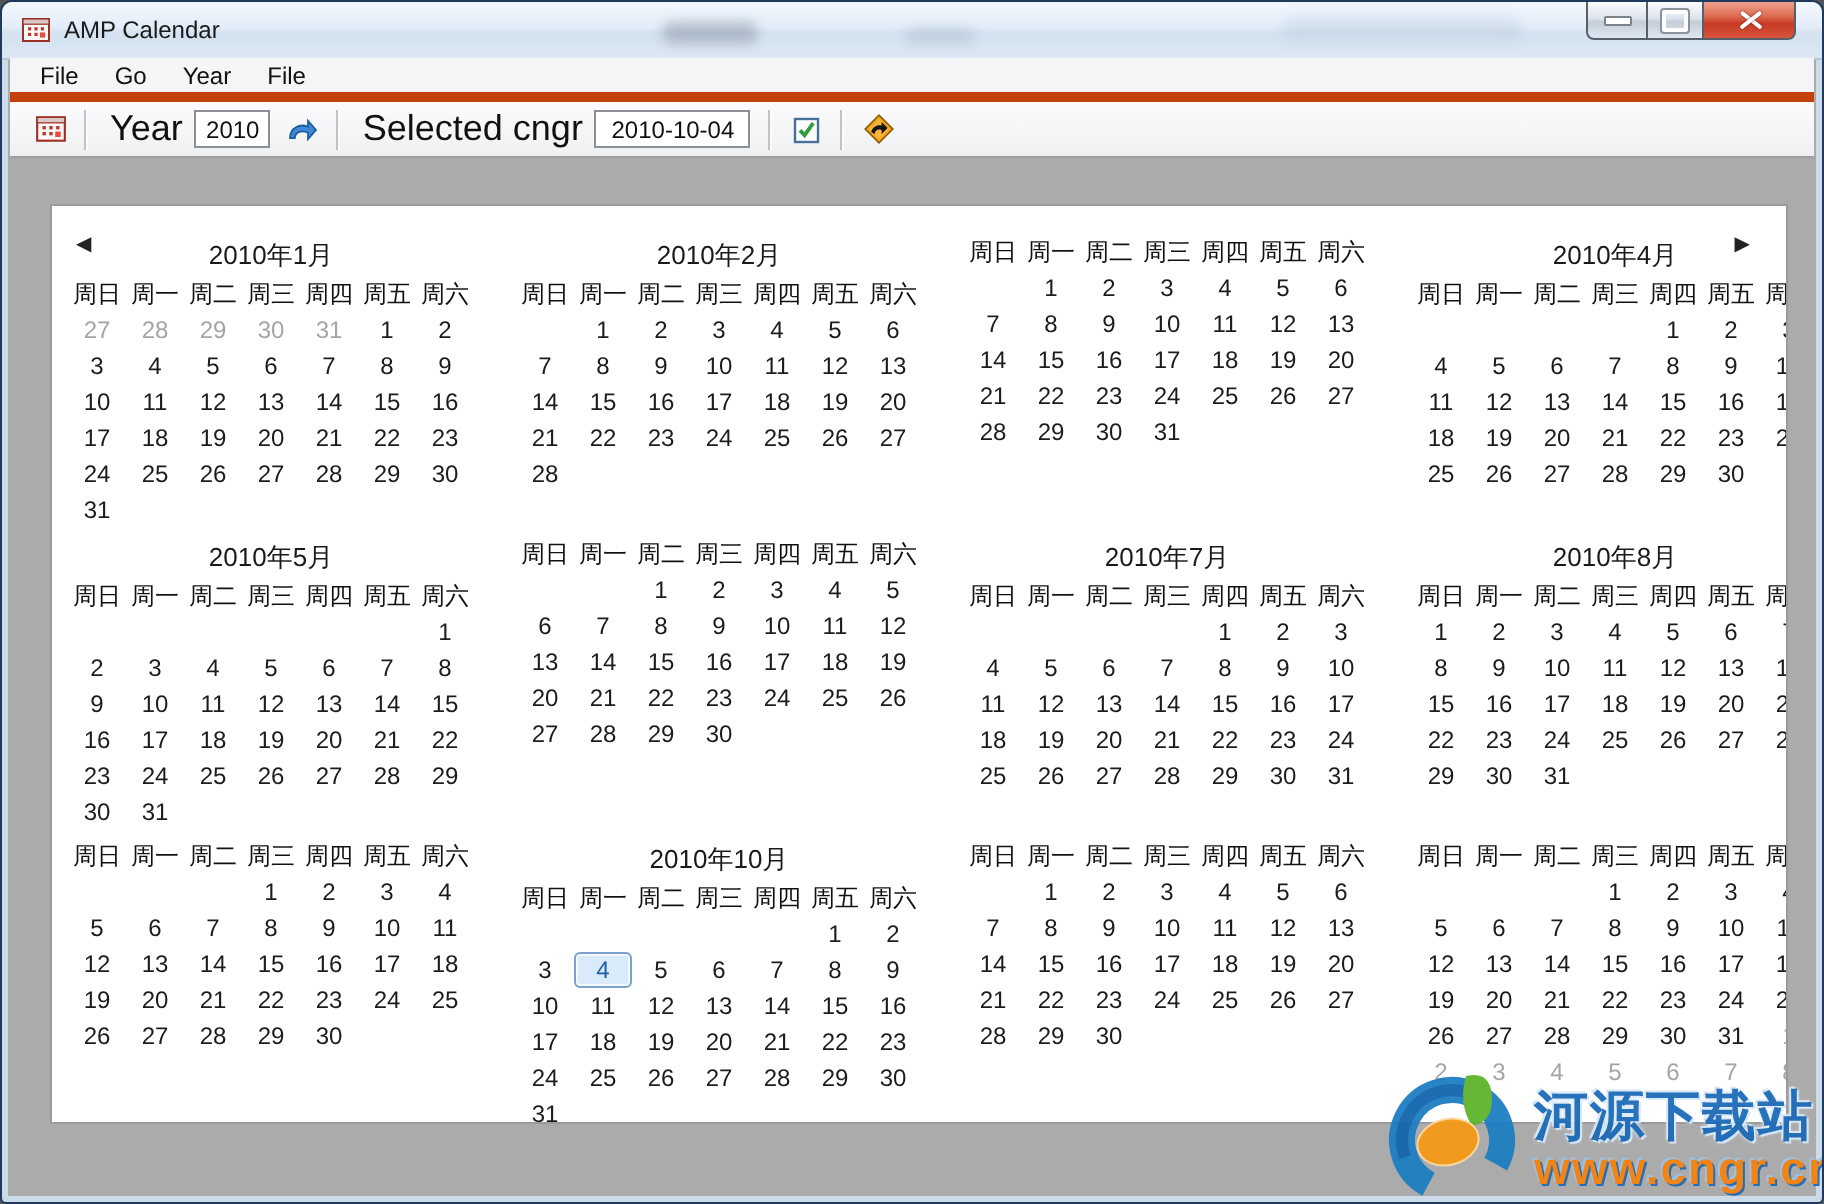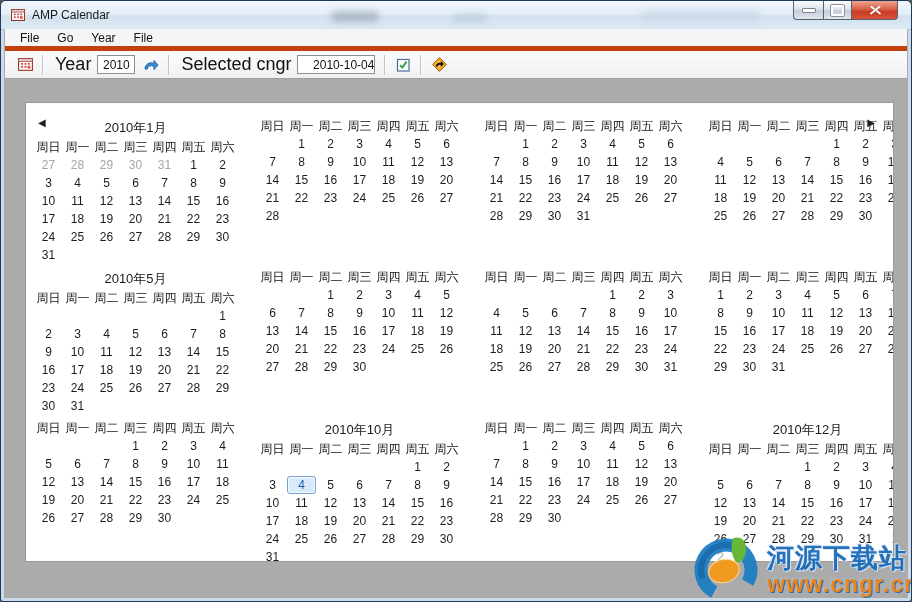--- a/index.html
+++ b/index.html
@@ -36,21 +36,21 @@
   
   .toolbar{position:absolute;left:4px;right:4px;top:50px;height:28px;
     background:linear-gradient(#fcfcfd,#eef0f2);border-bottom:1px solid #9c9ea0;
     display:flex;align-items:center;padding-left:8px;box-sizing:border-box;}
   .tbtn{width:24px;height:24px;display:flex;align-items:center;justify-content:center;}
   .sep{width:1px;height:20px;background:#c2c3c5;border-right:1px solid #fbfbfb;margin:0 5px;}
   .tlabel{font-size:18px;color:#111;margin:0 6px;}
   .tb-input{height:17px;border:1px solid #8b9097;background:#fff;font-size:12px;
     font-family:"Liberation Sans","DejaVu Sans",sans-serif;text-align:center;padding:0;color:#111;}
   .tb-input.year{width:36px;}
-  .tb-input.date{width:76px;text-align:right;}
+  .tb-input.date{width:76px;}
   
   .panel{position:absolute;left:24px;top:101px;width:869px;height:460px;background:#fff;
     border:1px solid #9a9a9a;box-sizing:border-box;padding-top:14px;overflow:hidden;}
   .nav-arrow{position:absolute;top:14px;font-size:10px;color:#222;line-height:12px;}
   .nav-arrow.prev{left:12px;}
   .nav-arrow.next{right:18px;}
   .band{display:flex;gap:21px;padding-left:8px;margin-bottom:4px;}
   .month{width:204px;}
   .mtitle{height:21px;line-height:21px;text-align:center;font-size:13px;color:#1a1a1a;}
   .dgrid{display:grid;grid-template-columns:repeat(7,29px);}
@@ -201,20 +201,21 @@
               <div class="cell">31</div>
               <div class="cell"></div>
               <div class="cell"></div>
               <div class="cell"></div>
               <div class="cell"></div>
               <div class="cell"></div>
               <div class="cell"></div>
             </div>
           </div>
           <div class="month">
+            <div class="mtitle">2010年2月</div>
             <div class="dgrid">
               <div class="cell wk">周日</div>
               <div class="cell wk">周一</div>
               <div class="cell wk">周二</div>
               <div class="cell wk">周三</div>
               <div class="cell wk">周四</div>
               <div class="cell wk">周五</div>
               <div class="cell wk">周六</div>
               <div class="cell"></div>
               <div class="cell">1</div>
@@ -307,20 +308,21 @@
               <div class="cell"></div>
               <div class="cell"></div>
               <div class="cell"></div>
               <div class="cell"></div>
               <div class="cell"></div>
               <div class="cell"></div>
               <div class="cell"></div>
             </div>
           </div>
           <div class="month">
+            <div class="mtitle">2010年4月</div>
             <div class="dgrid">
               <div class="cell wk">周日</div>
               <div class="cell wk">周一</div>
               <div class="cell wk">周二</div>
               <div class="cell wk">周三</div>
               <div class="cell wk">周四</div>
               <div class="cell wk">周五</div>
               <div class="cell wk">周六</div>
               <div class="cell"></div>
               <div class="cell"></div>
@@ -469,20 +471,21 @@
               <div class="cell"></div>
               <div class="cell"></div>
               <div class="cell"></div>
               <div class="cell"></div>
               <div class="cell"></div>
               <div class="cell"></div>
               <div class="cell"></div>
             </div>
           </div>
           <div class="month">
+            <div class="mtitle">2010年7月</div>
             <div class="dgrid">
               <div class="cell wk">周日</div>
               <div class="cell wk">周一</div>
               <div class="cell wk">周二</div>
               <div class="cell wk">周三</div>
               <div class="cell wk">周四</div>
               <div class="cell wk">周五</div>
               <div class="cell wk">周六</div>
               <div class="cell"></div>
               <div class="cell"></div>
@@ -522,20 +525,21 @@
               <div class="cell"></div>
               <div class="cell"></div>
               <div class="cell"></div>
               <div class="cell"></div>
               <div class="cell"></div>
               <div class="cell"></div>
               <div class="cell"></div>
             </div>
           </div>
           <div class="month">
+            <div class="mtitle">2010年8月</div>
             <div class="dgrid">
               <div class="cell wk">周日</div>
               <div class="cell wk">周一</div>
               <div class="cell wk">周二</div>
               <div class="cell wk">周三</div>
               <div class="cell wk">周四</div>
               <div class="cell wk">周五</div>
               <div class="cell wk">周六</div>
               <div class="cell">1</div>
               <div class="cell">2</div>
@@ -737,21 +741,20 @@
               <div class="cell"></div>
               <div class="cell"></div>
               <div class="cell"></div>
               <div class="cell"></div>
               <div class="cell"></div>
               <div class="cell"></div>
               <div class="cell"></div>
             </div>
           </div>
           <div class="month">
-            <div class="mtitle">2010年12月</div>
             <div class="dgrid">
               <div class="cell wk">周日</div>
               <div class="cell wk">周一</div>
               <div class="cell wk">周二</div>
               <div class="cell wk">周三</div>
               <div class="cell wk">周四</div>
               <div class="cell wk">周五</div>
               <div class="cell wk">周六</div>
               <div class="cell"></div>
               <div class="cell"></div>

